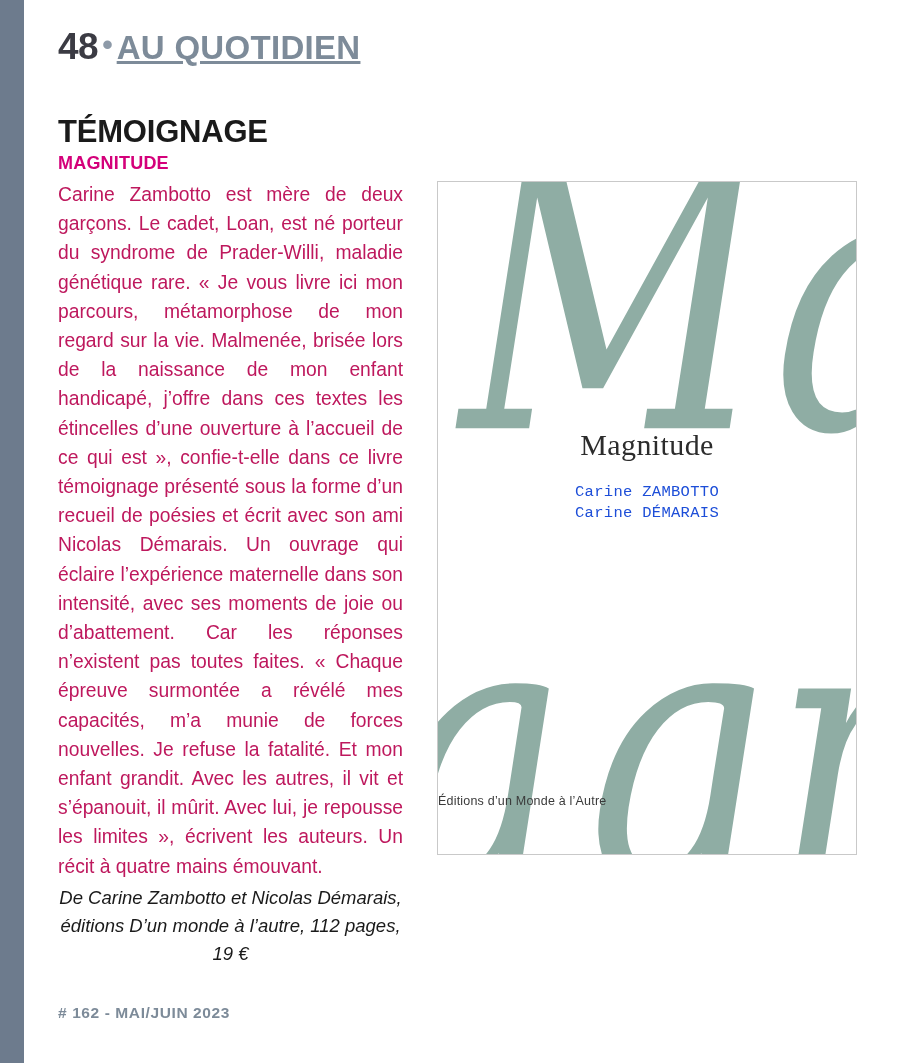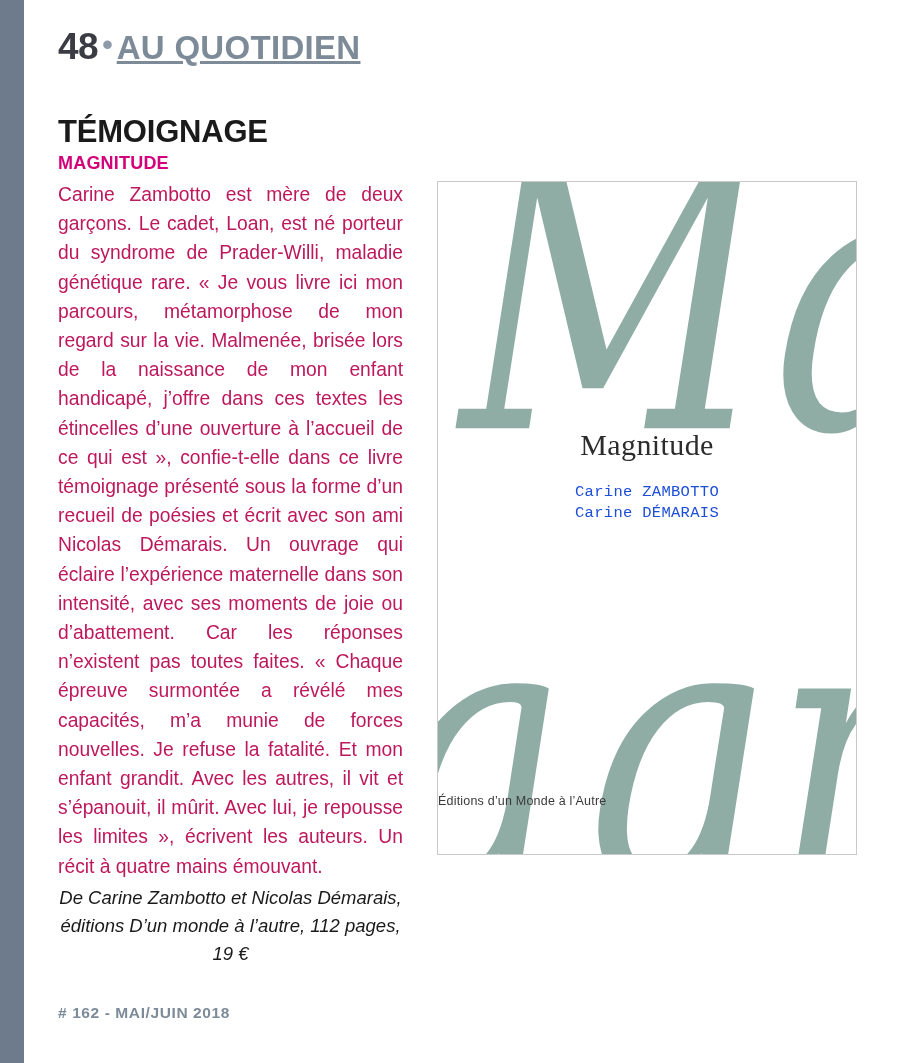--- a/index.html
+++ b/index.html
@@ -216,21 +216,21 @@
 
   <div class="headline">TÉMOIGNAGE</div>
   <div class="kicker">MAGNITUDE</div>
 
   <div class="body-col">
     <p>Carine Zambotto est mère de deux garçons. Le cadet, Loan, est né porteur du syndrome de Prader-Willi, maladie génétique rare. « Je vous livre ici mon parcours, métamorphose de mon regard sur la vie. Malmenée, brisée lors de la naissance de mon enfant handicapé, j’offre dans ces textes les étincelles d’une ouverture à l’accueil de ce qui est », confie-t-elle dans ce livre témoignage présenté sous la forme d’un recueil de poésies et écrit avec son ami Nicolas Démarais. Un ouvrage qui éclaire l’expérience maternelle dans son intensité, avec ses moments de joie ou d’abattement. Car les réponses n’existent pas toutes faites. « Chaque épreuve surmontée a révélé mes capacités, m’a munie de forces nouvelles. Je refuse la fatalité. Et mon enfant grandit. Avec les autres, il vit et s’épanouit, il mûrit. Avec lui, je repousse les limites », écrivent les auteurs. Un récit à quatre mains émouvant.</p>
   </div>
 
   <p class="credit">De Carine Zambotto et Nicolas Démarais, éditions D’un monde à l’autre, 112 pages, 19 €</p>
 
-  <div class="issue-line"># 162 - MAI/JUIN 2018</div>
+  <div class="issue-line"># 162 - MAI/JUIN 2023</div>
 
   <div class="cover">
     <div class="cover-inner">
       <div class="script script-top">Magn</div>
       <div class="script script-bottom">agnitu</div>
       <div class="cover-title">Magnitude</div>
       <div class="cover-authors">
         <div>Carine ZAMBOTTO</div>
         <div>Carine DÉMARAIS</div>
       </div>

